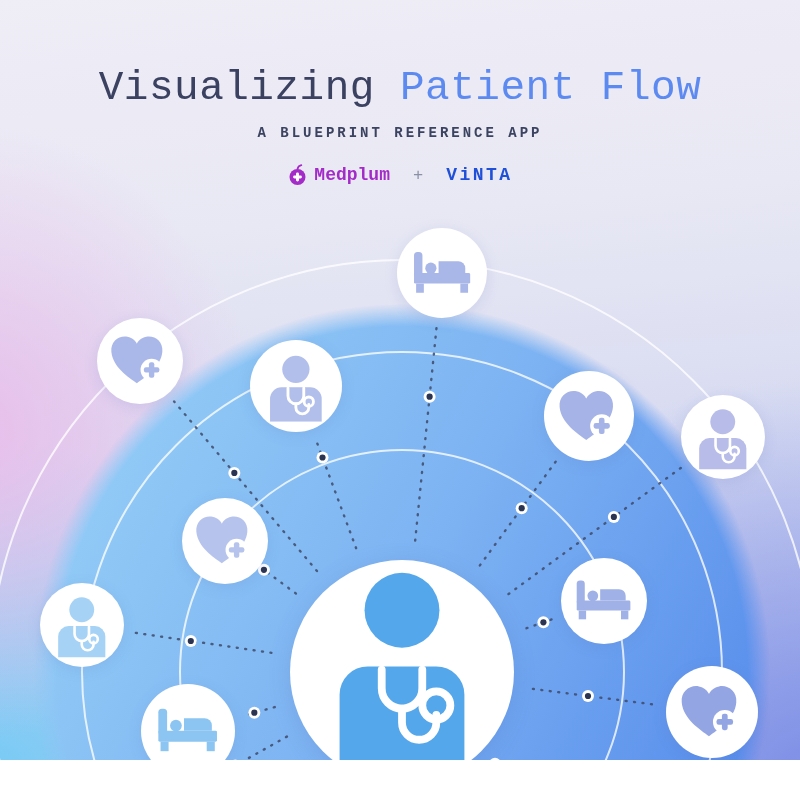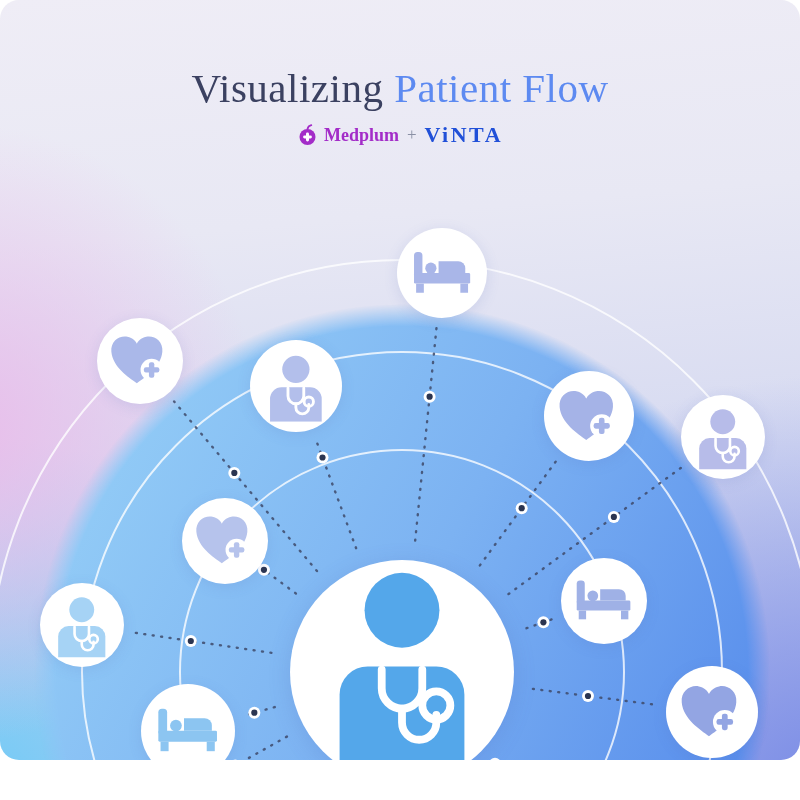--- a/index.html
+++ b/index.html
@@ -1,24 +1,23 @@
 <!DOCTYPE html>
 <html><head>
 <meta charset="utf-8">
 <style>
   html,body{margin:0;padding:0;}
   .stage{
     position:relative;width:800px;height:760px;overflow:hidden;
-    font-family:Liberation Serif, serif;
+    font-family:Liberation Mono, monospace;
     background:
       radial-gradient(420px 440px at -4% 57%, rgba(233,188,234,0.95), rgba(233,188,234,0) 70%),
       radial-gradient(520px 480px at -2% 103%, #74cbf6, rgba(116,203,246,0) 72%),
       radial-gradient(600px 560px at 103% 104%, #7a8ce6, rgba(122,140,230,0) 74%),
       linear-gradient(175deg,#efedf6 0%,#e8e8f4 30%,#d6daf1 62%,#bfc6ed 100%);
-    border-radius: 19px;
   }
   .disk{
     position:absolute;border-radius:50%;
     background:linear-gradient(118deg,#97d1f7 4%,#7cb2f2 48%,#4e83ea 96%);
     -webkit-mask-image:radial-gradient(closest-side,#000 94%,transparent 100%);
     mask-image:radial-gradient(closest-side,#000 94%,transparent 100%);
   }
   #net{position:absolute;left:0;top:0;}
   .ring{fill:none;stroke:rgba(255,255,255,0.78);stroke-width:2;}
   .dline{fill:none;stroke-width:2.4;stroke-dasharray:1 7.5;stroke-linecap:round;opacity:.85;}
@@ -30,24 +29,24 @@
   .sat svg{width:78%;height:78%;}
   .center-node{
     position:absolute;background:#fff;border-radius:50%;overflow:hidden;
     box-shadow:0 4px 22px rgba(70,95,180,0.18);
   }
   .center-node svg{position:absolute;bottom:-1px;left:50%;transform:translateX(-50%);}
   .header{position:absolute;top:66px;left:0;width:100%;text-align:center;}
   .title{font-size:41px;font-weight:500;letter-spacing:.5px;line-height:1.1;}
   .subtitle{margin-top:11px;font-size:14px;letter-spacing:3px;line-height:22px;font-weight:600;}
   .subtitle b{font-weight:800;}
-  .logo-row{margin-top:8px;display:flex;align-items:center;justify-content:center;gap:8px;}
+  .logo-row{margin-top:20px;display:flex;align-items:center;justify-content:center;gap:23px;}
   .medplum{display:flex;align-items:center;gap:6px;font-size:18px;font-weight:700;}
   .plus-sep{font-size:17px;font-weight:500;}
-  .vinta{font-size:22px;font-weight:800;letter-spacing:2.5px;}
+  .vinta{font-size:18px;font-weight:800;letter-spacing:2.5px;}
   .hidden-defs{position:absolute;width:0;height:0;overflow:hidden;}
 </style>
 </head>
 <body>
 
 <svg class="hidden-defs" aria-hidden="true">
   <defs>
     <symbol id="icon-bed" viewBox="0 0 100 100">
       <rect x="10" y="20" width="12" height="36" rx="5"></rect>
       <circle cx="34" cy="43" r="8"></circle>
@@ -186,20 +185,24 @@
       <circle cx="78" cy="99" r="9" fill="none" stroke="#fff" stroke-width="5"></circle>
     </svg>
   </div>
 
   <div class="header">
     <div class="title">
       <span id="titlePart1" style="color: rgb(59, 65, 97);">Visualizing</span>
       <span id="titlePart2" style="color: rgb(93, 138, 241);">Patient Flow</span>
     </div>
     <div class="subtitle" id="subtitleBlock" style="color: rgb(60, 67, 97);">
+      <div>
+        <span>A BLUEPRINT</span>
+        <b>REFERENCE APP</b>
+      </div>
     </div>
     <div class="logo-row">
       <span class="medplum" id="medplumLogo">
         <svg width="21" height="22" viewBox="0 0 21 22">
           <path d="M10.5 5 q 0.6 -3 3.8 -3.8" fill="none" stroke="#a32cc8" stroke-width="1.8" stroke-linecap="round"></path>
           <circle cx="10.5" cy="13" r="8" fill="#a32cc8"></circle>
           <rect x="6.1" y="11.5" width="8.8" height="3" rx="1.4" fill="#fff"></rect>
           <rect x="9" y="8.6" width="3" height="8.8" rx="1.4" fill="#fff"></rect>
         </svg>
         <span style="color: rgb(163, 44, 200);">Medplum</span>

